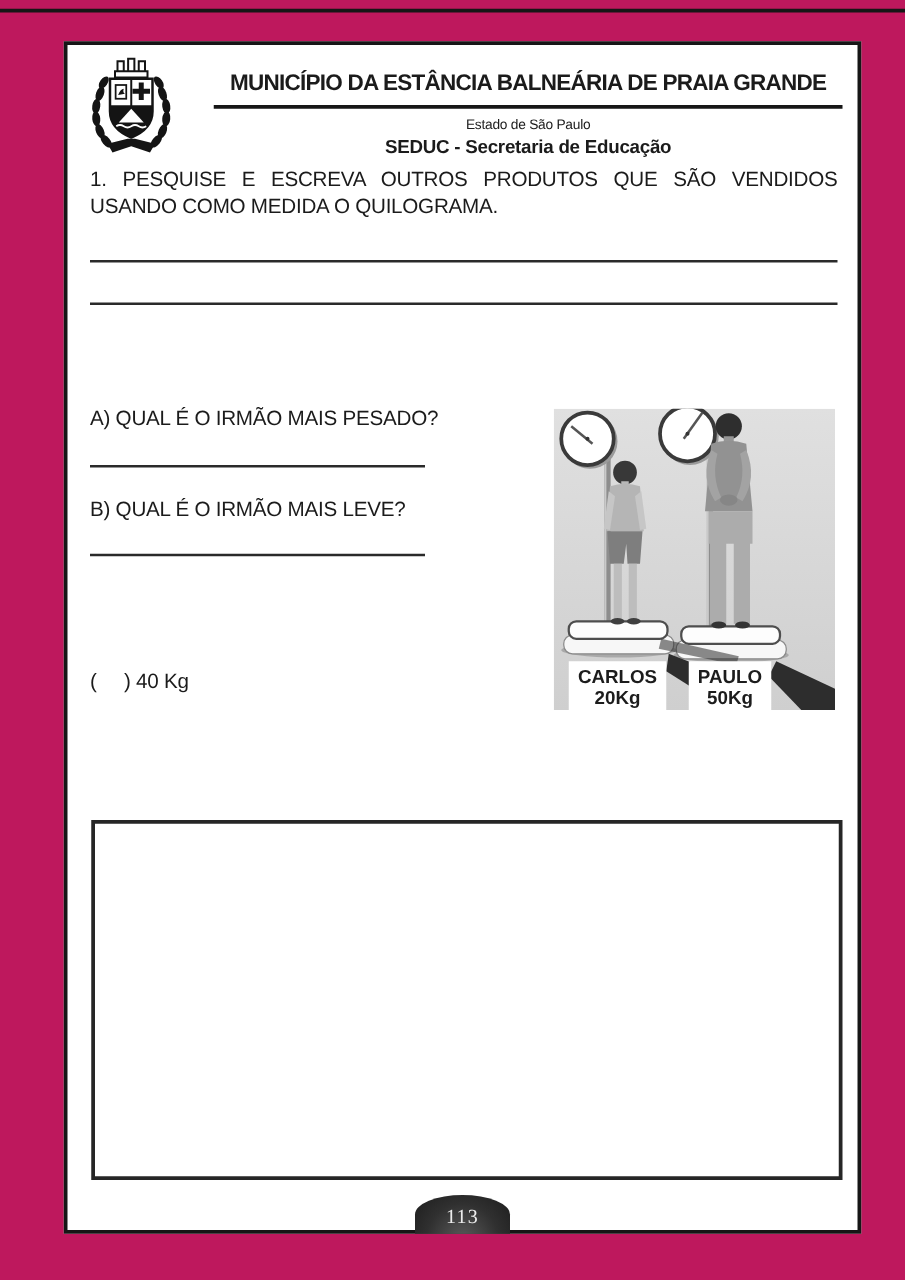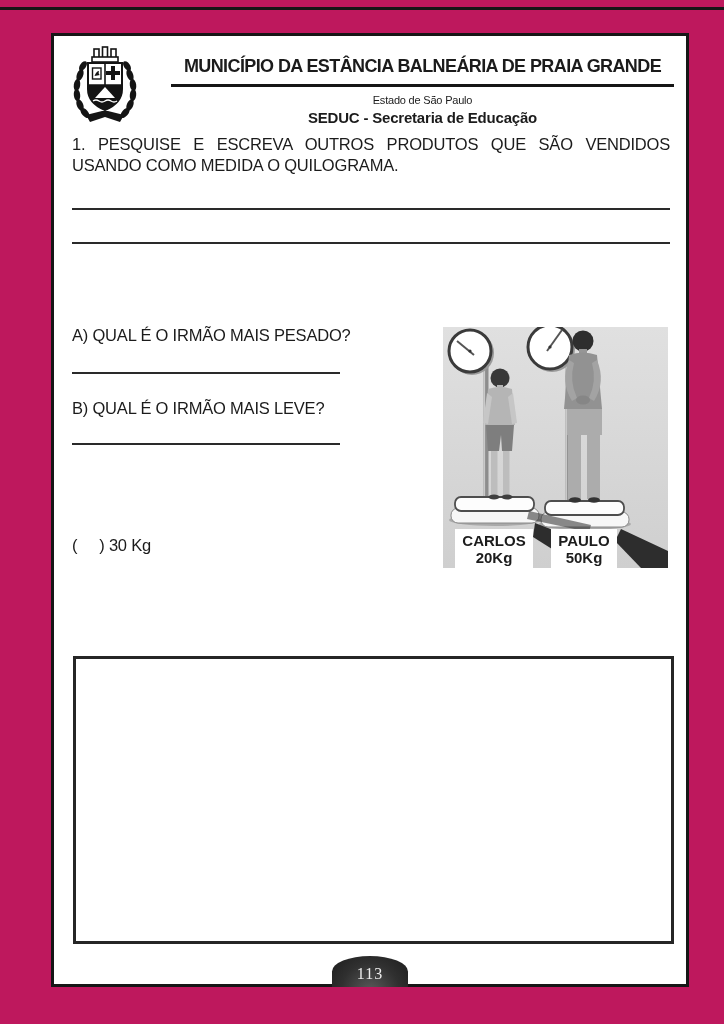--- a/index.html
+++ b/index.html
@@ -123,21 +123,21 @@
     <div class="ans-line ans-q1-2"></div>
 
 
     <div class="subq sub-a">A) QUAL É O IRMÃO MAIS PESADO?</div>
     <div class="ans-line ans-a"></div>
 
     <div class="subq sub-b">B) QUAL É O IRMÃO MAIS LEVE?</div>
     <div class="ans-line ans-b"></div>
 
 
-    <div class="option opt-2">(     ) 30 Kg</div>
+    <div class="option opt-2">(     ) 40 Kg</div>
 
     <svg class="scales-fig" viewBox="0 0 225 241">
       <defs>
         <linearGradient id="bgg" x1="0" y1="0" x2="0" y2="1">
           <stop offset="0" stop-color="#e0e0e0"></stop>
             <stop offset="1" stop-color="#cfcfcf"></stop>
         </linearGradient>
       </defs>
       <rect width="225" height="241" fill="url(#bgg)"></rect>
 

